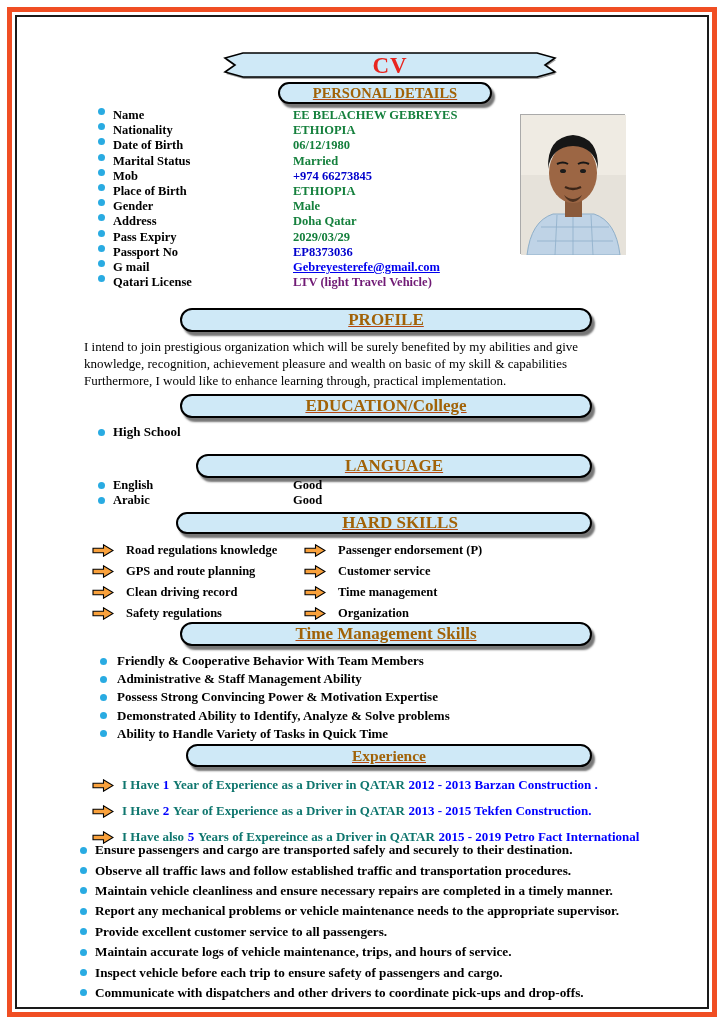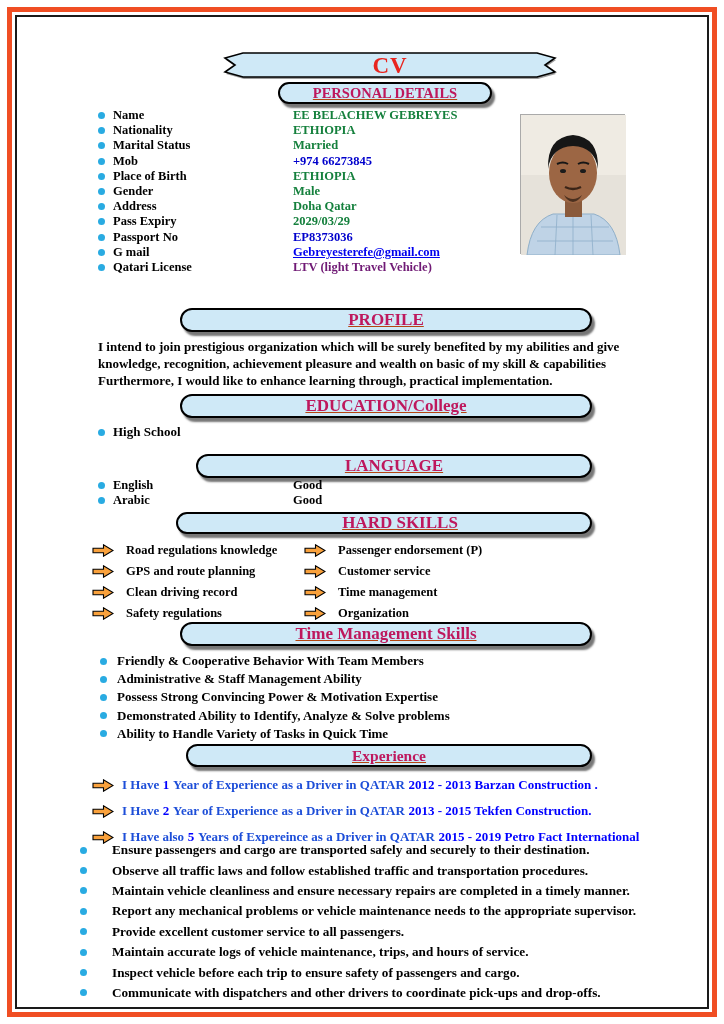--- a/index.html
+++ b/index.html
@@ -18,43 +18,43 @@
     position: absolute; inset: 0; display: flex; align-items: center; justify-content: center;
     color: #E8251F; font-size: 23px; font-weight: bold; letter-spacing: 1px;
   }
 
   
   .hdr {
     position: absolute; background: #CFE9F7; border: 2px solid #000; border-radius: 13px;
     box-shadow: 3px 4px 2px #777; display: flex; align-items: center; justify-content: center;
   }
   .hdr-text {
-    color: #be185d; font-weight: bold; font-size: 17px;
+    color: #a16207; font-weight: bold; font-size: 17px;
     text-decoration: underline; text-decoration-color: #b5450f;
   }
   .hdr-text.sm { font-size: 14.5px; }
   .hdr-text.xs { font-size: 15.5px; }
 
   .dot { flex: 0 0 7px; width: 7px; height: 7px; border-radius: 50%; background: #29ABE2; }
 
   
   #personal-fields { position: absolute; left: 98px; top: 108px; width: 430px; }
-  .pf-row { display: flex; align-items: center; height: 15.2px; font-size: 12.5px; font-weight: bold; }
+  .pf-row { display: flex; align-items: flex-start; height: 15.2px; font-size: 12.5px; font-weight: bold; }
   .pf-row .dot { margin-right: 8px; }
   .pf-label { width: 180px; color: #000; }
   .v-green { color: #15803d; }
   .v-blue  { color: #0000CC; }
   .v-link  { color: #0000EE; text-decoration: underline; cursor: pointer; }
   .v-red   { color: #701a75; }
 
   
   #photo { position: absolute; left: 520px; top: 114px; width: 105px; height: 140px; border: 1px solid #aaa; }
 
   
-  #profile-text { position: absolute; left: 98px; top: 338px; width: 552px; font-size: 13px; font-weight: bold; line-height: 17px; color: #000; }
+  #profile-text { position: absolute; left: 84px; top: 338px; width: 552px; font-size: 13px; font-weight: normal; line-height: 17px; color: #000; }
   #profile-text span { display: block; }
 
   
   #education-items { position: absolute; left: 98px; top: 424px; }
   .edu-row { display: flex; align-items: center; height: 16px; font-size: 13px; font-weight: bold; }
   .edu-row .dot { margin-right: 8px; }
 
   #language-rows { position: absolute; left: 98px; top: 478px; }
   .lang-row { display: flex; align-items: center; height: 15px; font-size: 12.5px; font-weight: bold; }
   .lang-row .dot { margin-right: 8px; }
@@ -68,26 +68,26 @@
   
   #tm-list { position: absolute; left: 100px; top: 652px; }
   .tm-row { display: flex; align-items: center; height: 18.2px; font-size: 13px; font-weight: bold; }
   .tm-row .dot { margin-right: 10px; }
 
   
   #exp-list { position: absolute; left: 92px; top: 772px; }
   .exp-row { display: flex; align-items: center; height: 26px; font-size: 13px; font-weight: bold; }
   .exp-row .arrow { margin-right: 8px; }
   .exp-row span.seg { margin-right: 0.28em; }
-  .e-red  { color: #1d4ed8; }
+  .e-red  { color: #0f766e; }
   .e-blue { color: #0000FF; }
 
   
   #duty-list { position: absolute; left: 80px; top: 840px; }
-  .duty-row { display: flex; align-items: center; height: 20.4px; font-size: 13.2px; font-weight: bold; color: #000; gap: 17px; }
+  .duty-row { display: flex; align-items: center; height: 20.4px; font-size: 13.2px; font-weight: bold; color: #000; }
   .duty-row .dot { margin-right: 8px; }
 </style>
 </head>
 <body>
 
 <div class="page">
   <div class="frame-orange"></div>
   <div class="frame-black"></div>
 
   <div class="cv-banner">
@@ -105,20 +105,25 @@
   <div id="personal-fields">
     <div class="pf-row">
       <span class="dot"></span>
       <span class="pf-label">Name</span>
       <span class="pf-value v-green">EE BELACHEW GEBREYES</span>
     </div>
     <div class="pf-row">
       <span class="dot"></span>
       <span class="pf-label">Nationality</span>
       <span class="pf-value v-green">ETHIOPIA</span>
+    </div>
+    <div class="pf-row">
+      <span class="dot"></span>
+      <span class="pf-label">Date of Birth</span>
+      <span class="pf-value v-green">06/12/1980</span>
     </div>
     <div class="pf-row">
       <span class="dot"></span>
       <span class="pf-label">Marital Status</span>
       <span class="pf-value v-green">Married</span>
     </div>
     <div class="pf-row">
       <span class="dot"></span>
       <span class="pf-label">Mob</span>
       <span class="pf-value v-blue">+974 66273845</span>

